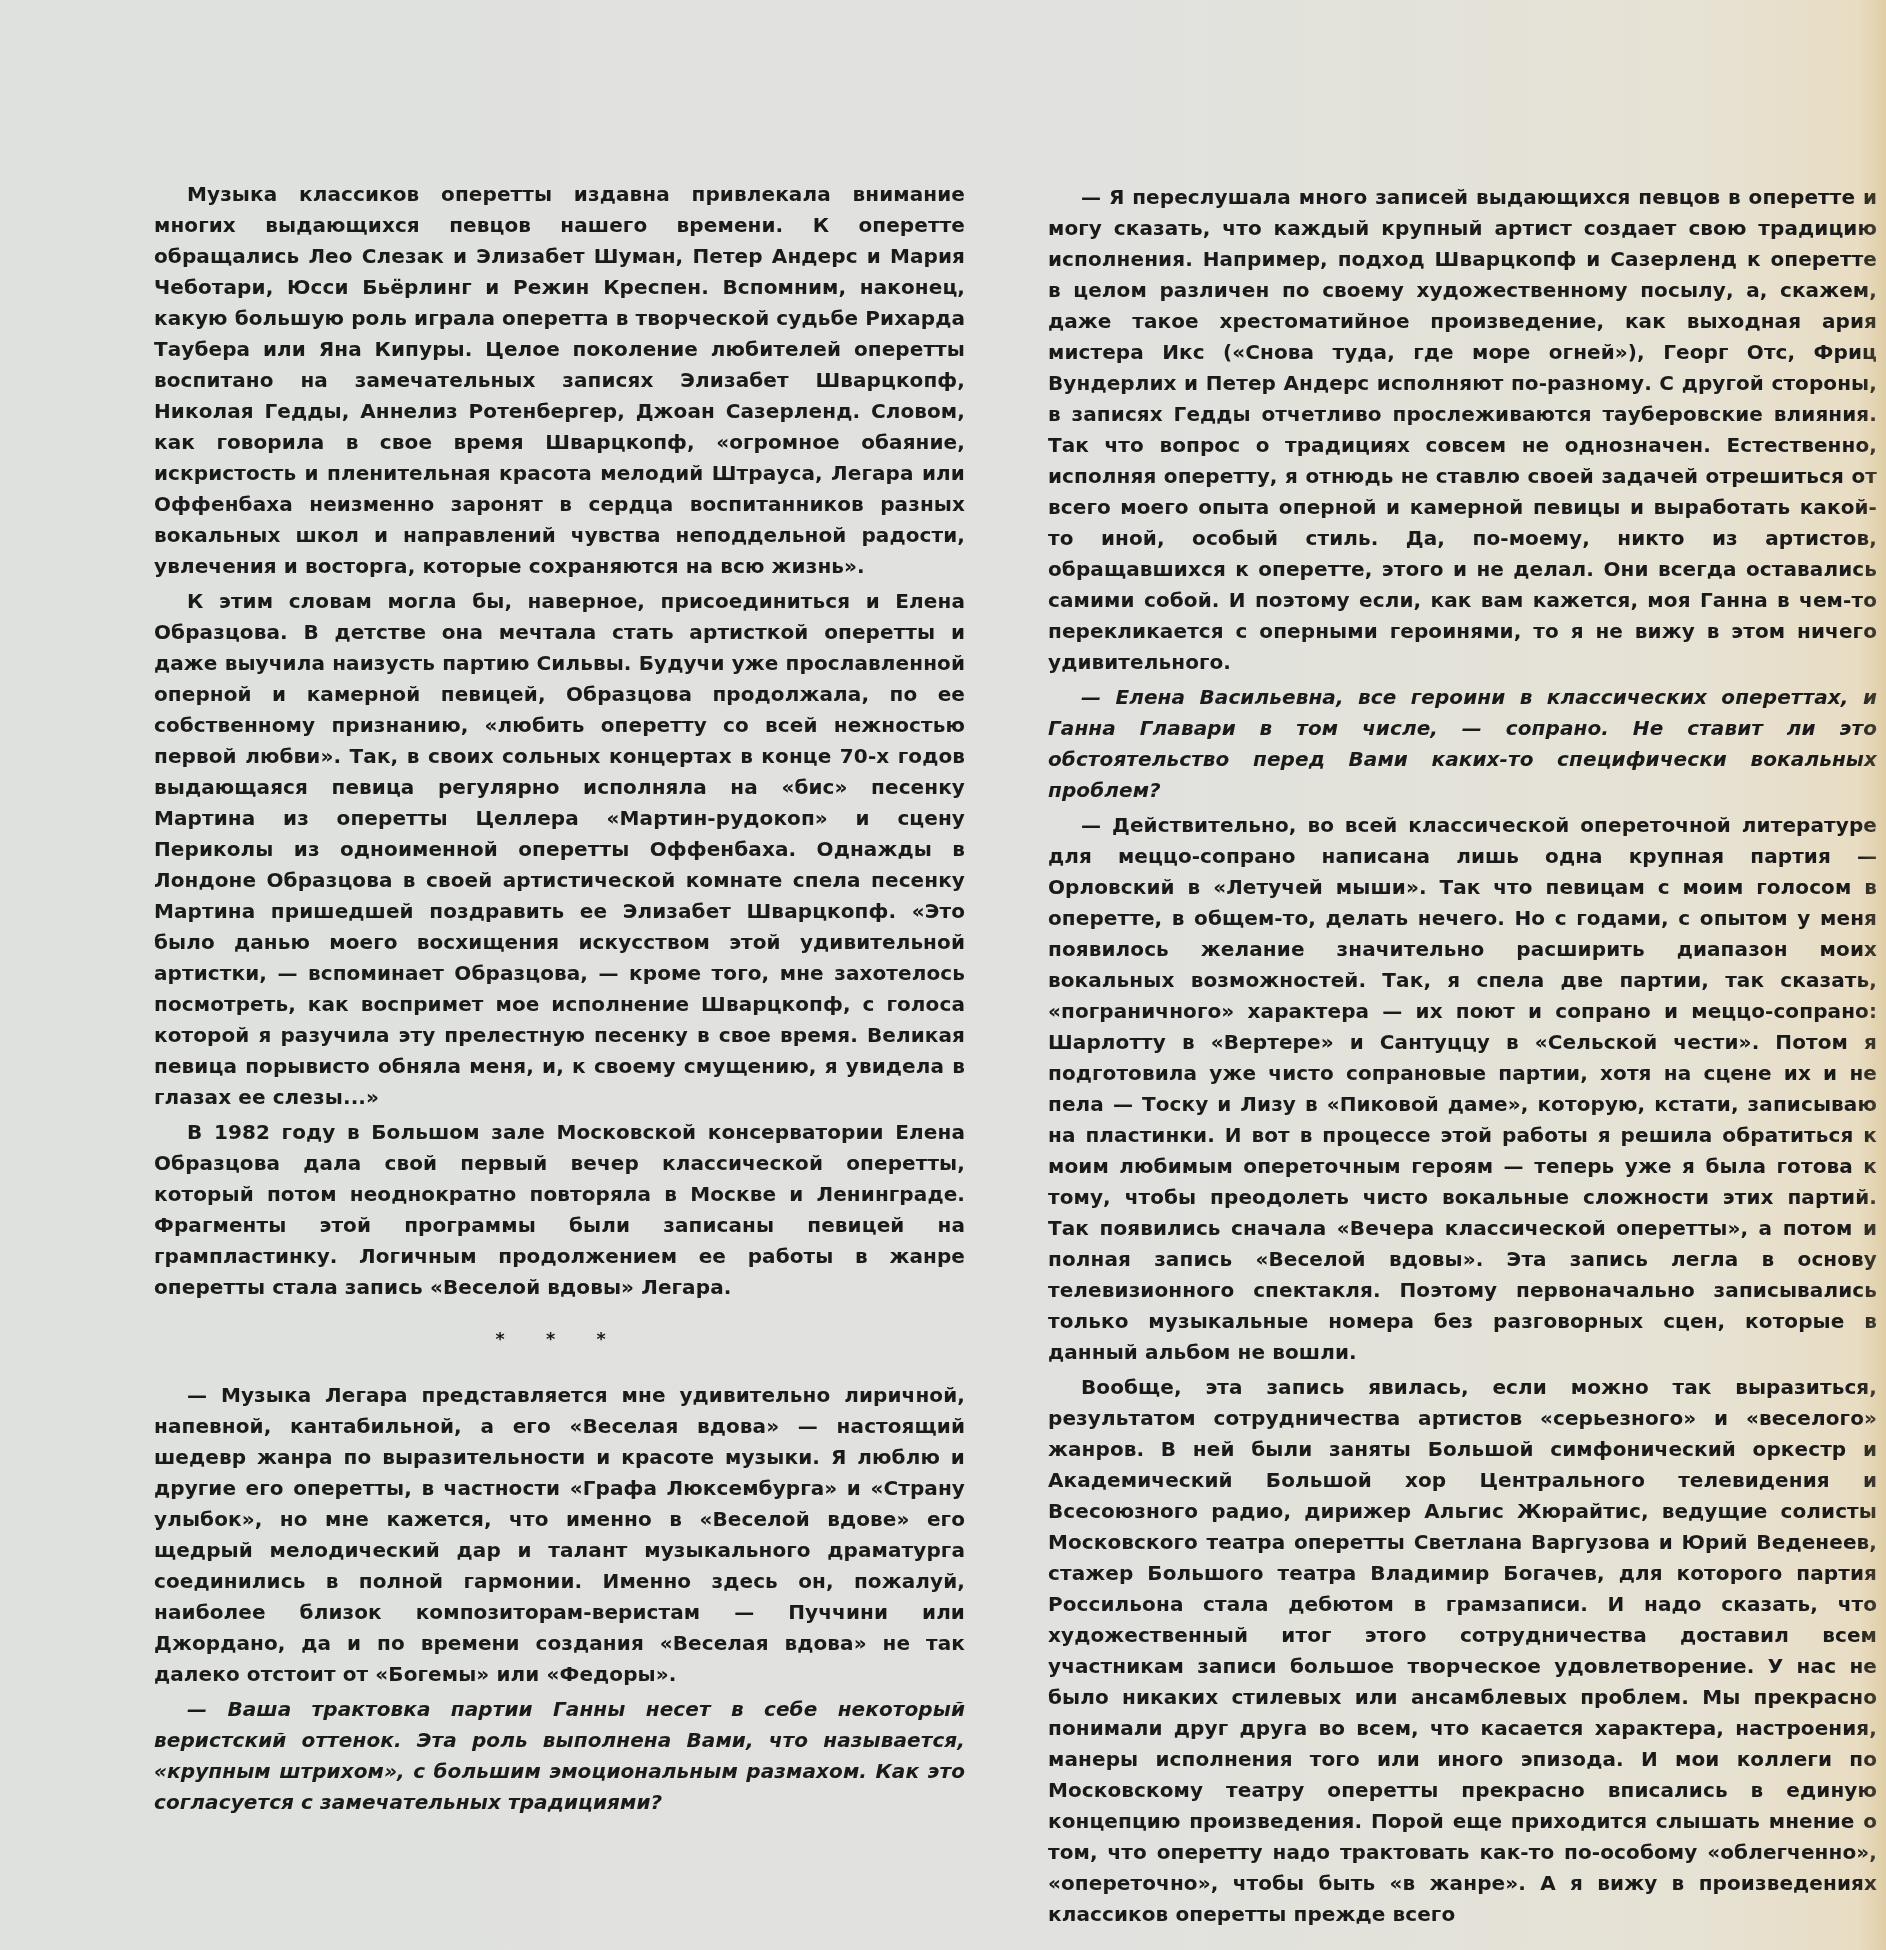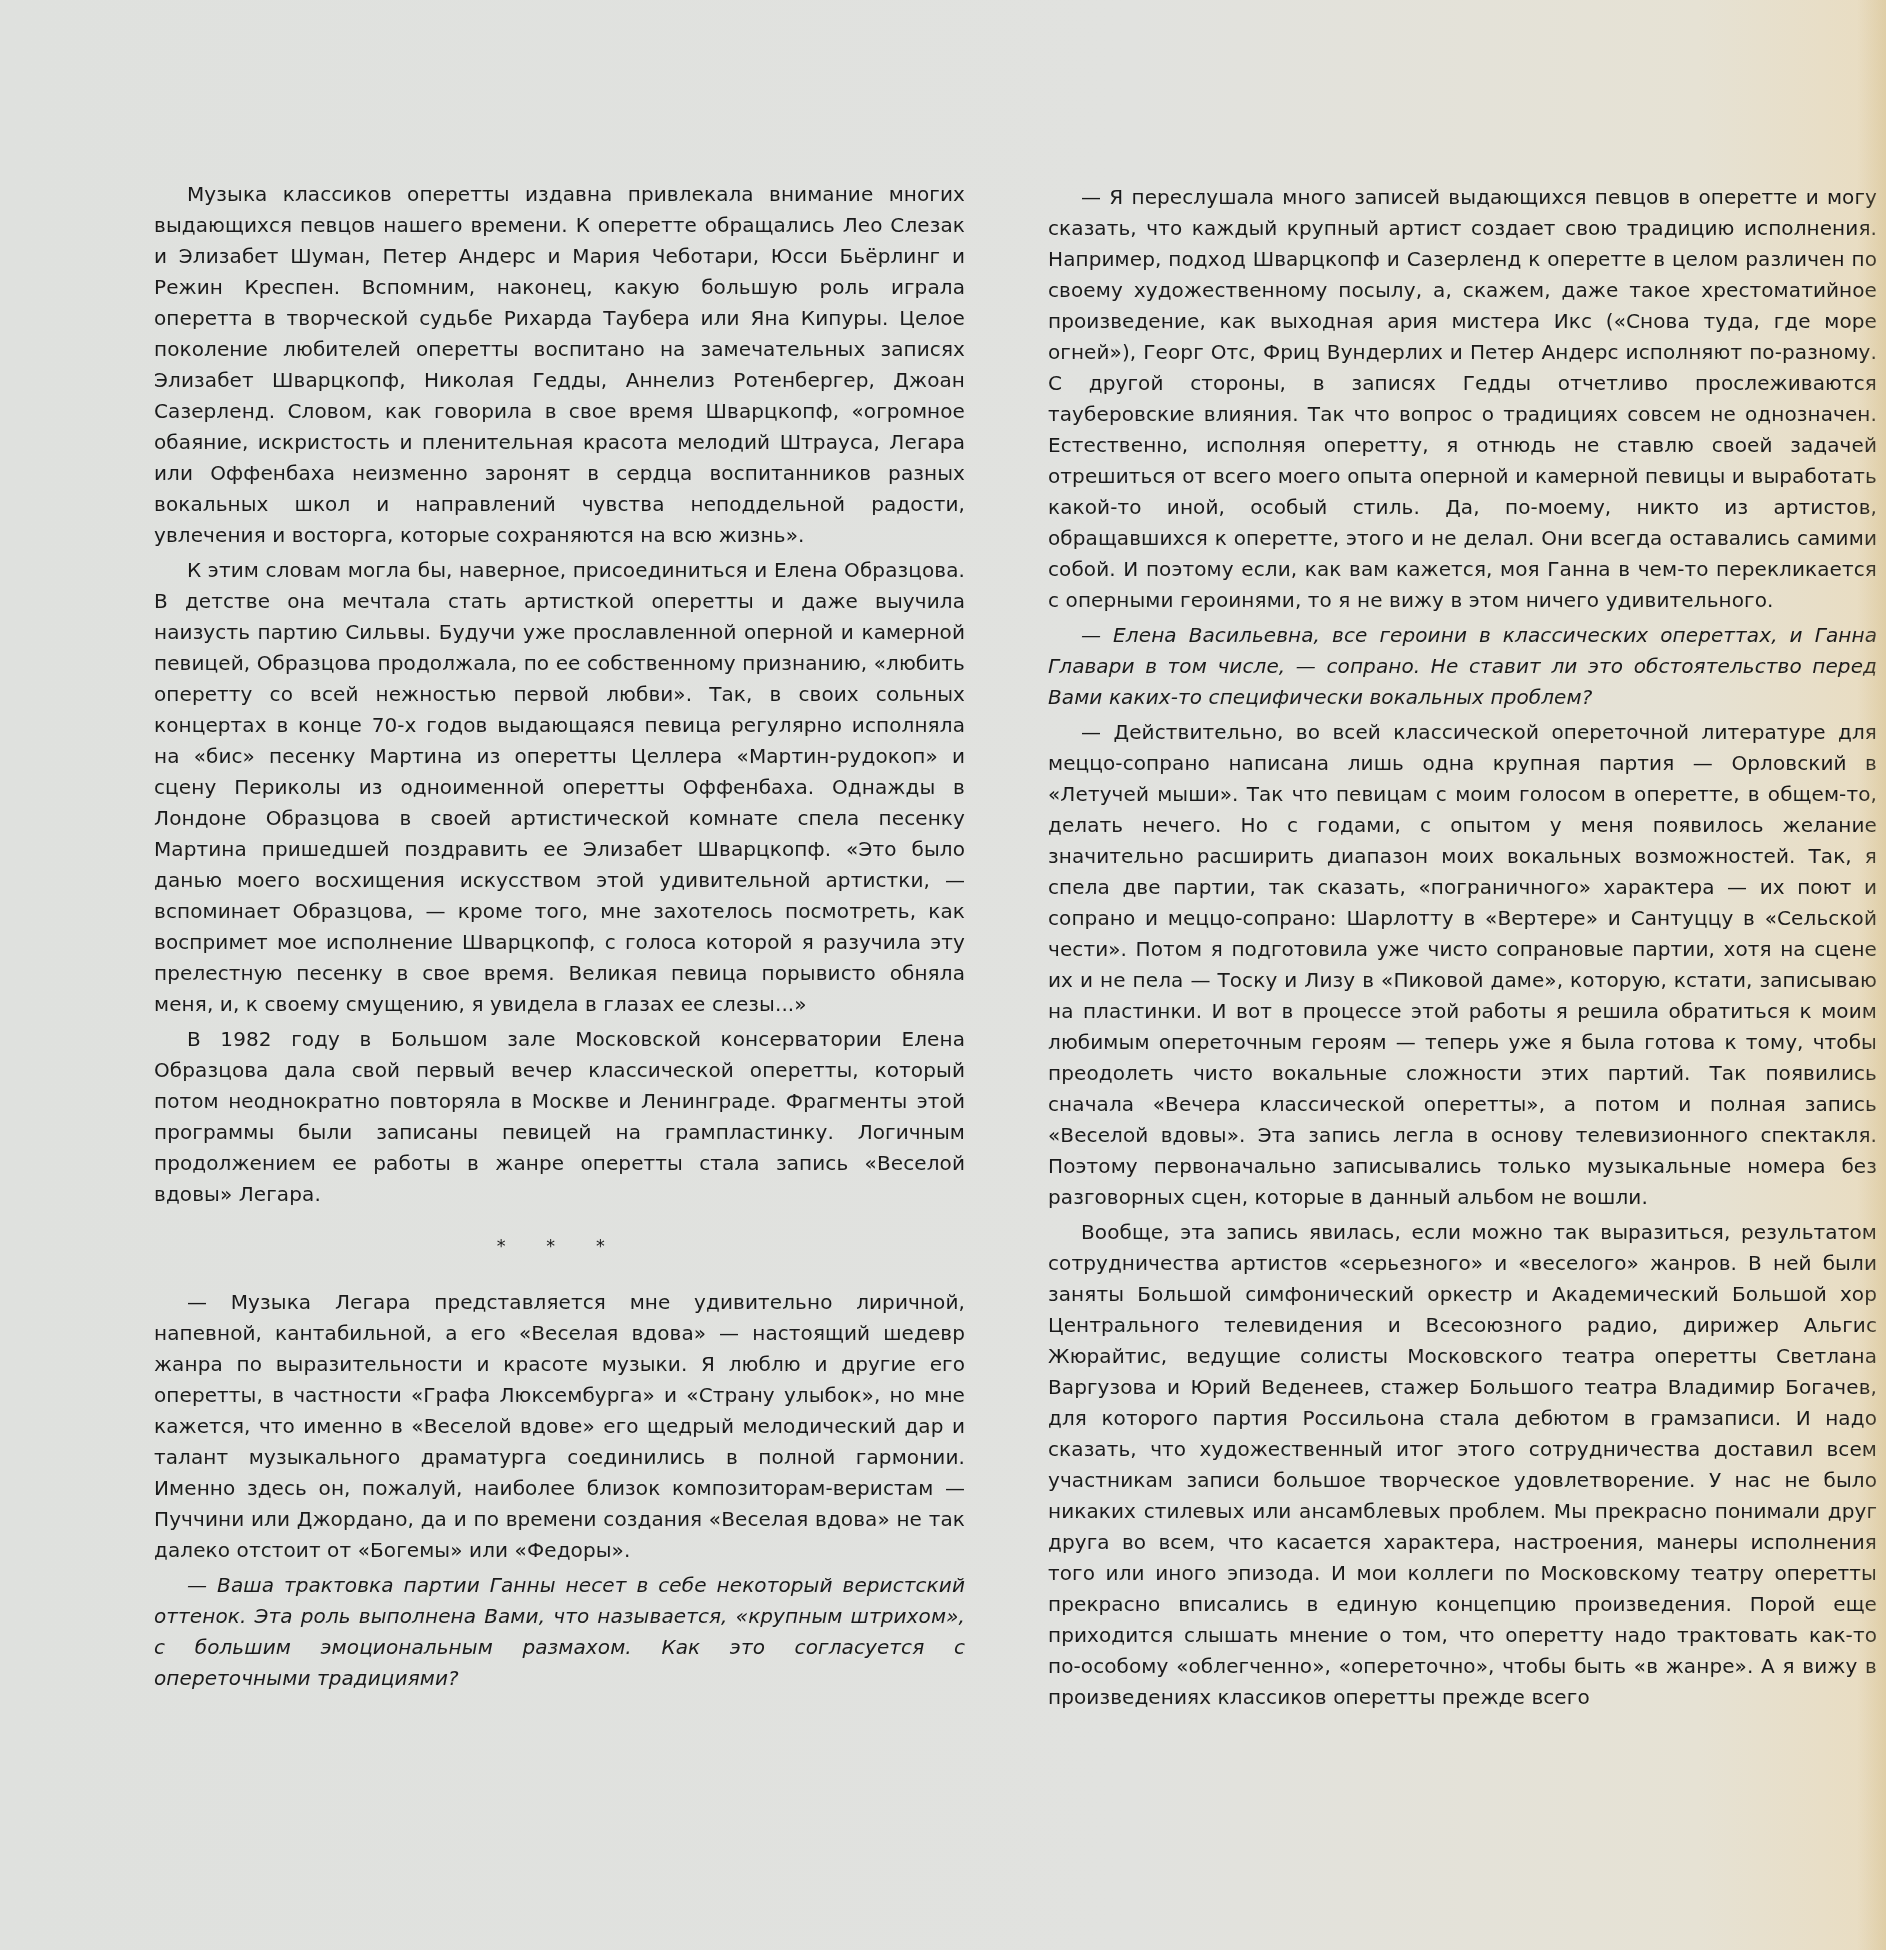--- a/index.html
+++ b/index.html
@@ -3,21 +3,21 @@
 <meta charset="utf-8">
 <style>
   html, body { margin: 0; padding: 0; }
   body {
     width: 1886px; height: 1950px; overflow: hidden;
     background: linear-gradient(90deg, #dfe1de 0%, #e1e2df 60%, #e6e2d4 90%, #e9dcc0 100%);
     font-family: "DejaVu Sans", sans-serif;
     color: #1a1a1a;
     position: relative;
   }
-  .page { position: absolute; inset: 0; }
+  .page { position: absolute; inset: 0; font-weight: bold; }
   .col {
     position: absolute; top: 177px;
     font-size: 20px; line-height: 31px;
     text-align: justify;
     letter-spacing: 0.1px;
   }
   .col-left { left: 154px; width: 811px; top: 179px; }
   .col-right { left: 1021px; width: 829px; top: 182px; margin-left: 27px; }
   .col p { margin: 0 0 3.9px 0; text-indent: 33px; }
   .col p.q { font-style: italic; }
@@ -30,21 +30,21 @@
 </head>
 <body>
 
 <div class="page">
   <div class="col col-left">
     <p>Музыка классиков оперетты издавна привлекала внимание многих выдающихся певцов нашего времени. К оперетте обращались Лео Слезак и Элизабет Шуман, Петер Андерс и Мария Чеботари, Юсси Бьёрлинг и Режин Креспен. Вспомним, наконец, какую большую роль играла оперетта в творческой судьбе Рихарда Таубера или Яна Кипуры. Целое поколение любителей оперетты воспитано на замечательных записях Элизабет Шварцкопф, Николая Гедды, Аннелиз Ротенбергер, Джоан Сазерленд. Словом, как говорила в свое время Шварцкопф, «огромное обаяние, искристость и пленительная красота мелодий Штрауса, Легара или Оффенбаха неизменно заронят в сердца воспитанников разных вокальных школ и направлений чувства неподдельной радости, увлечения и восторга, которые сохраняются на всю жизнь».</p>
     <p>К этим словам могла бы, наверное, присоединиться и Елена Образцова. В детстве она мечтала стать артисткой оперетты и даже выучила наизусть партию Сильвы. Будучи уже прославленной оперной и камерной певицей, Образцова продолжала, по ее собственному признанию, «любить оперетту со всей нежностью первой любви». Так, в своих сольных концертах в конце 70-х годов выдающаяся певица регулярно исполняла на «бис» песенку Мартина из оперетты Целлера «Мартин-рудокоп» и сцену Периколы из одноименной оперетты Оффенбаха. Однажды в Лондоне Образцова в своей артистической комнате спела песенку Мартина пришедшей поздравить ее Элизабет Шварцкопф. «Это было данью моего восхищения искусством этой удивительной артистки, — вспоминает Образцова, — кроме того, мне захотелось посмотреть, как воспримет мое исполнение Шварцкопф, с голоса которой я разучила эту прелестную песенку в свое время. Великая певица порывисто обняла меня, и, к своему смущению, я увидела в глазах ее слезы...»</p>
     <p>В 1982 году в Большом зале Московской консерватории Елена Образцова дала свой первый вечер классической оперетты, который потом неоднократно повторяла в Москве и Ленинграде. Фрагменты этой программы были записаны певицей на грампластинку. Логичным продолжением ее работы в жанре оперетты стала запись «Веселой вдовы» Легара.</p>
     <div class="sep">* * *</div>
     <p>— Музыка Легара представляется мне удивительно лиричной, напевной, кантабильной, а его «Веселая вдова» — настоящий шедевр жанра по выразительности и красоте музыки. Я люблю и другие его оперетты, в частности «Графа Люксембурга» и «Страну улыбок», но мне кажется, что именно в «Веселой вдове» его щедрый мелодический дар и талант музыкального драматурга соединились в полной гармонии. Именно здесь он, пожалуй, наиболее близок композиторам-веристам — Пуччини или Джордано, да и по времени создания «Веселая вдова» не так далеко отстоит от «Богемы» или «Федоры».</p>
-    <p class="q">— Ваша трактовка партии Ганны несет в себе некоторый веристский оттенок. Эта роль выполнена Вами, что называется, «крупным штрихом», с большим эмоциональным размахом. Как это согласуется с опереточными традициями?</p>
+    <p class="q">— Ваша трактовка партии Ганны несет в себе некоторый веристский оттенок. Эта роль выполнена Вами, что называется, «крупным штрихом», с большим эмоциональным размахом. Как это согласуется с замечательных традициями?</p>
   </div>
 
   <div class="col col-right">
     <p>— Я переслушала много записей выдающихся певцов в оперетте и могу сказать, что каждый крупный артист создает свою традицию исполнения. Например, подход Шварцкопф и Сазерленд к оперетте в целом различен по своему художественному посылу, а, скажем, даже такое хрестоматийное произведение, как выходная ария мистера Икс («Снова туда, где море огней»), Георг Отс, Фриц Вундерлих и Петер Андерс исполняют по-разному. С другой стороны, в записях Гедды отчетливо прослеживаются тауберовские влияния. Так что вопрос о традициях совсем не однозначен. Естественно, исполняя оперетту, я отнюдь не ставлю своей задачей отрешиться от всего моего опыта оперной и камерной певицы и выработать какой-то иной, особый стиль. Да, по-моему, никто из артистов, обращавшихся к оперетте, этого и не делал. Они всегда оставались самими собой. И поэтому если, как вам кажется, моя Ганна в чем-то перекликается с оперными героинями, то я не вижу в этом ничего удивительного.</p>
     <p class="q">— Елена Васильевна, все героини в классических опереттах, и Ганна Главари в том числе, — сопрано. Не ставит ли это обстоятельство перед Вами каких-то специфически вокальных проблем?</p>
     <p>— Действительно, во всей классической опереточной литературе для меццо-сопрано написана лишь одна крупная партия — Орловский в «Летучей мыши». Так что певицам с моим голосом в оперетте, в общем-то, делать нечего. Но с годами, с опытом у меня появилось желание значительно расширить диапазон моих вокальных возможностей. Так, я спела две партии, так сказать, «пограничного» характера — их поют и сопрано и меццо-сопрано: Шарлотту в «Вертере» и Сантуццу в «Сельской чести». Потом я подготовила уже чисто сопрановые партии, хотя на сцене их и не пела — Тоску и Лизу в «Пиковой даме», которую, кстати, записываю на пластинки. И вот в процессе этой работы я решила обратиться к моим любимым опереточным героям — теперь уже я была готова к тому, чтобы преодолеть чисто вокальные сложности этих партий. Так появились сначала «Вечера классической оперетты», а потом и полная запись «Веселой вдовы». Эта запись легла в основу телевизионного спектакля. Поэтому первоначально записывались только музыкальные номера без разговорных сцен, которые в данный альбом не вошли.</p>
     <p>Вообще, эта запись явилась, если можно так выразиться, результатом сотрудничества артистов «серьезного» и «веселого» жанров. В ней были заняты Большой симфонический оркестр и Академический Большой хор Центрального телевидения и Всесоюзного радио, дирижер Альгис Жюрайтис, ведущие солисты Московского театра оперетты Светлана Варгузова и Юрий Веденеев, стажер Большого театра Владимир Богачев, для которого партия Россильона стала дебютом в грамзаписи. И надо сказать, что художественный итог этого сотрудничества доставил всем участникам записи большое творческое удовлетворение. У нас не было никаких стилевых или ансамблевых проблем. Мы прекрасно понимали друг друга во всем, что касается характера, настроения, манеры исполнения того или иного эпизода. И мои коллеги по Московскому театру оперетты прекрасно вписались в единую концепцию произведения. Порой еще приходится слышать мнение о том, что оперетту надо трактовать как-то по-особому «облегченно», «опереточно», чтобы быть «в жанре». А я вижу в произведениях классиков оперетты прежде всего</p>
   </div>
 
   <div class="edge"></div>

